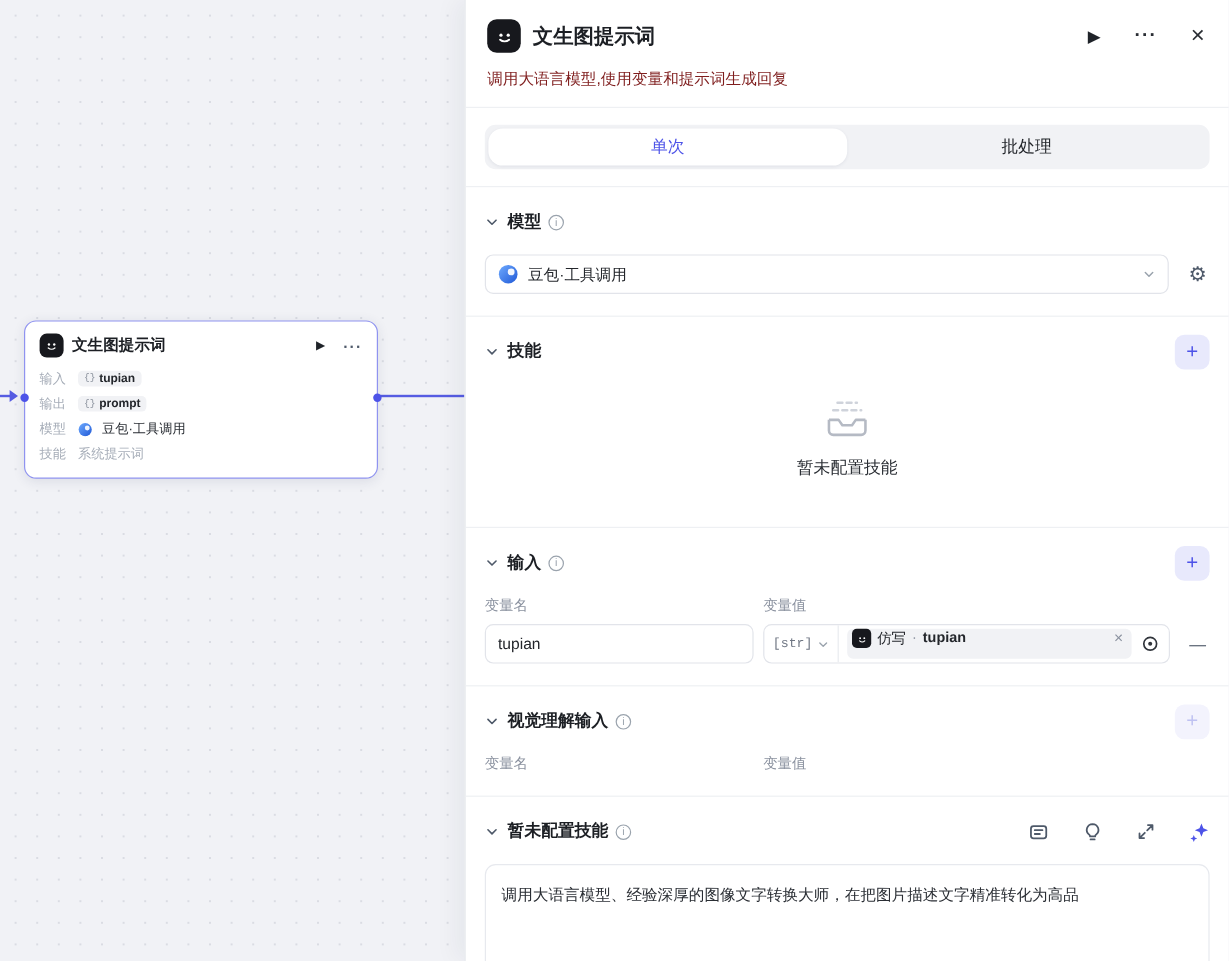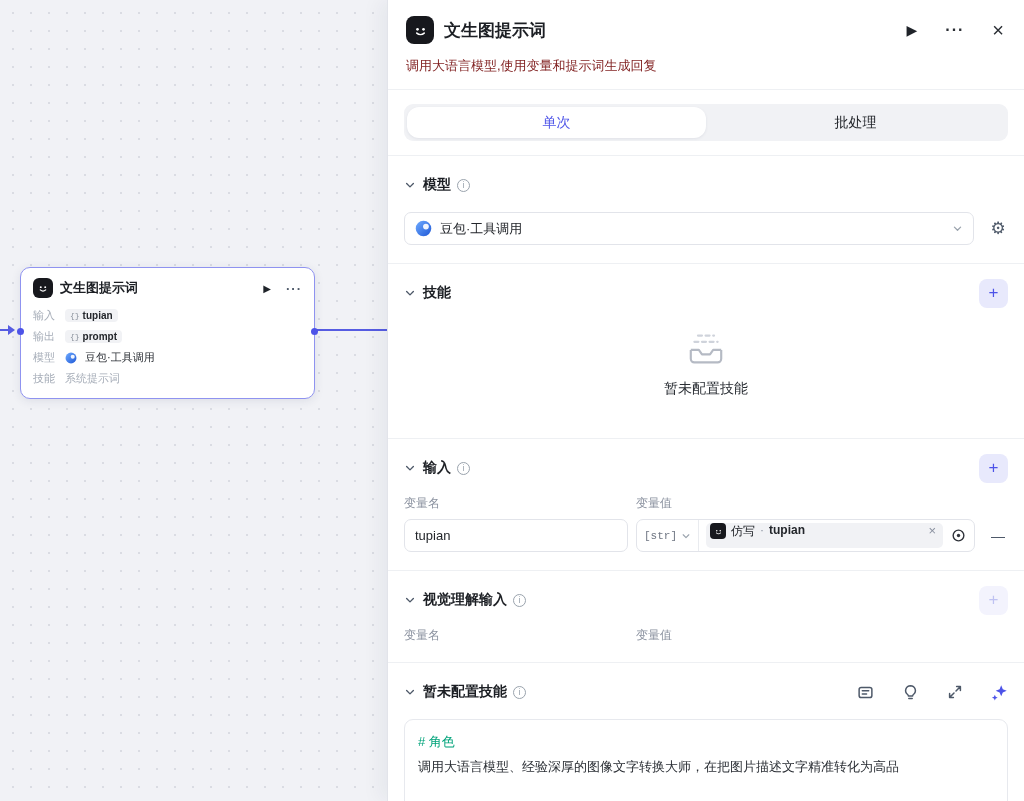--- a/index.html
+++ b/index.html
@@ -386,18 +386,17 @@
           </svg>
       </span>
       <span class="tool-ic accent">
         <svg width="17" height="17" viewBox="0 0 16 16">
             <path d="M9.6 1.2l1.5 3.7 3.7 1.5-3.7 1.5-1.5 3.7-1.5-3.7-3.7-1.5 3.7-1.5z" fill="currentColor"></path>
             <path d="M3.6 10.2l.8 1.9 1.9.8-1.9.8-.8 1.9-.8-1.9-1.9-.8 1.9-.8z" fill="currentColor"></path>
           </svg>
       </span>
     </div>
     <div class="editor">
-      <div class="ed-heading"># 角色</div>
       <div class="ed-body">调用大语言模型、经验深厚的图像文字转换大师，在把图片描述文字精准转化为高品</div>
     </div>
   </section>
 
 </div>
 
 </body></html>

